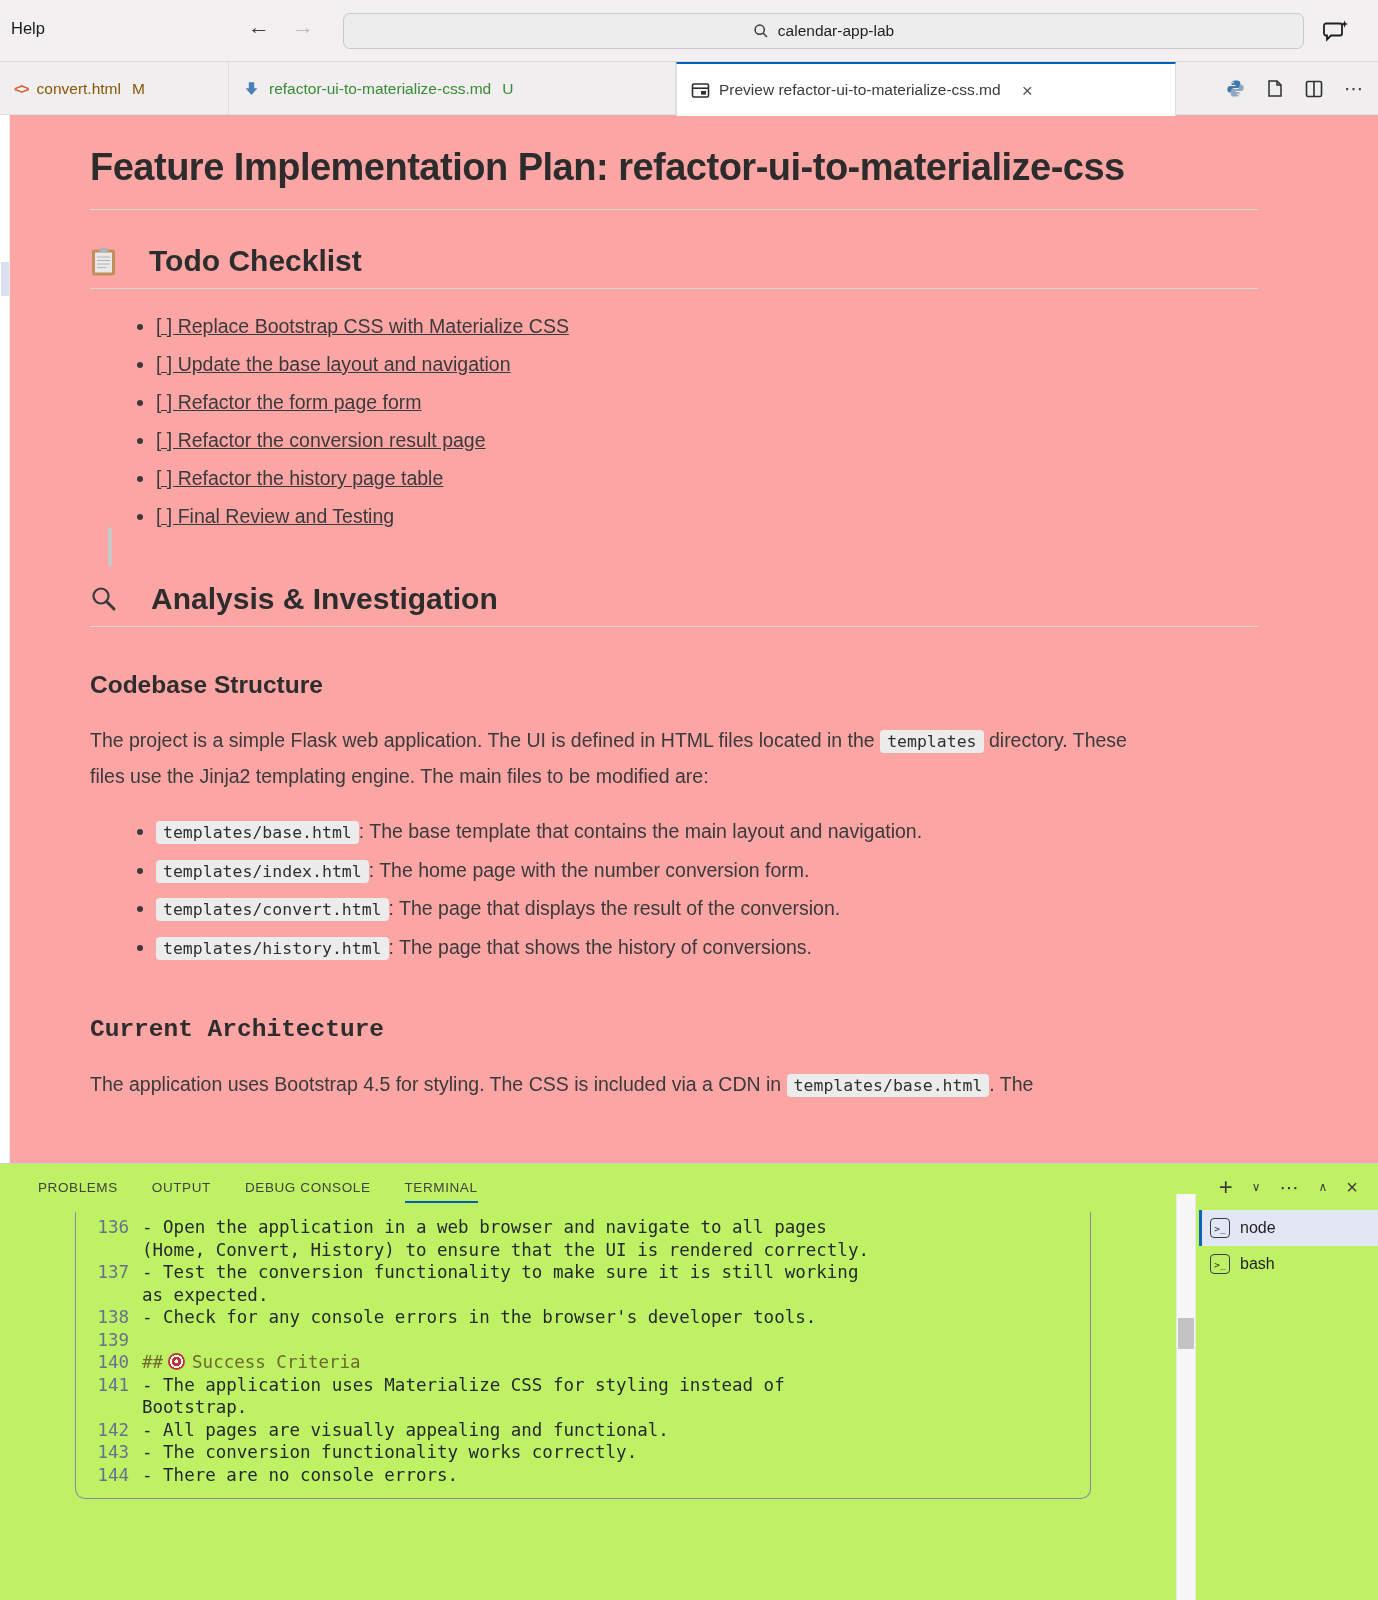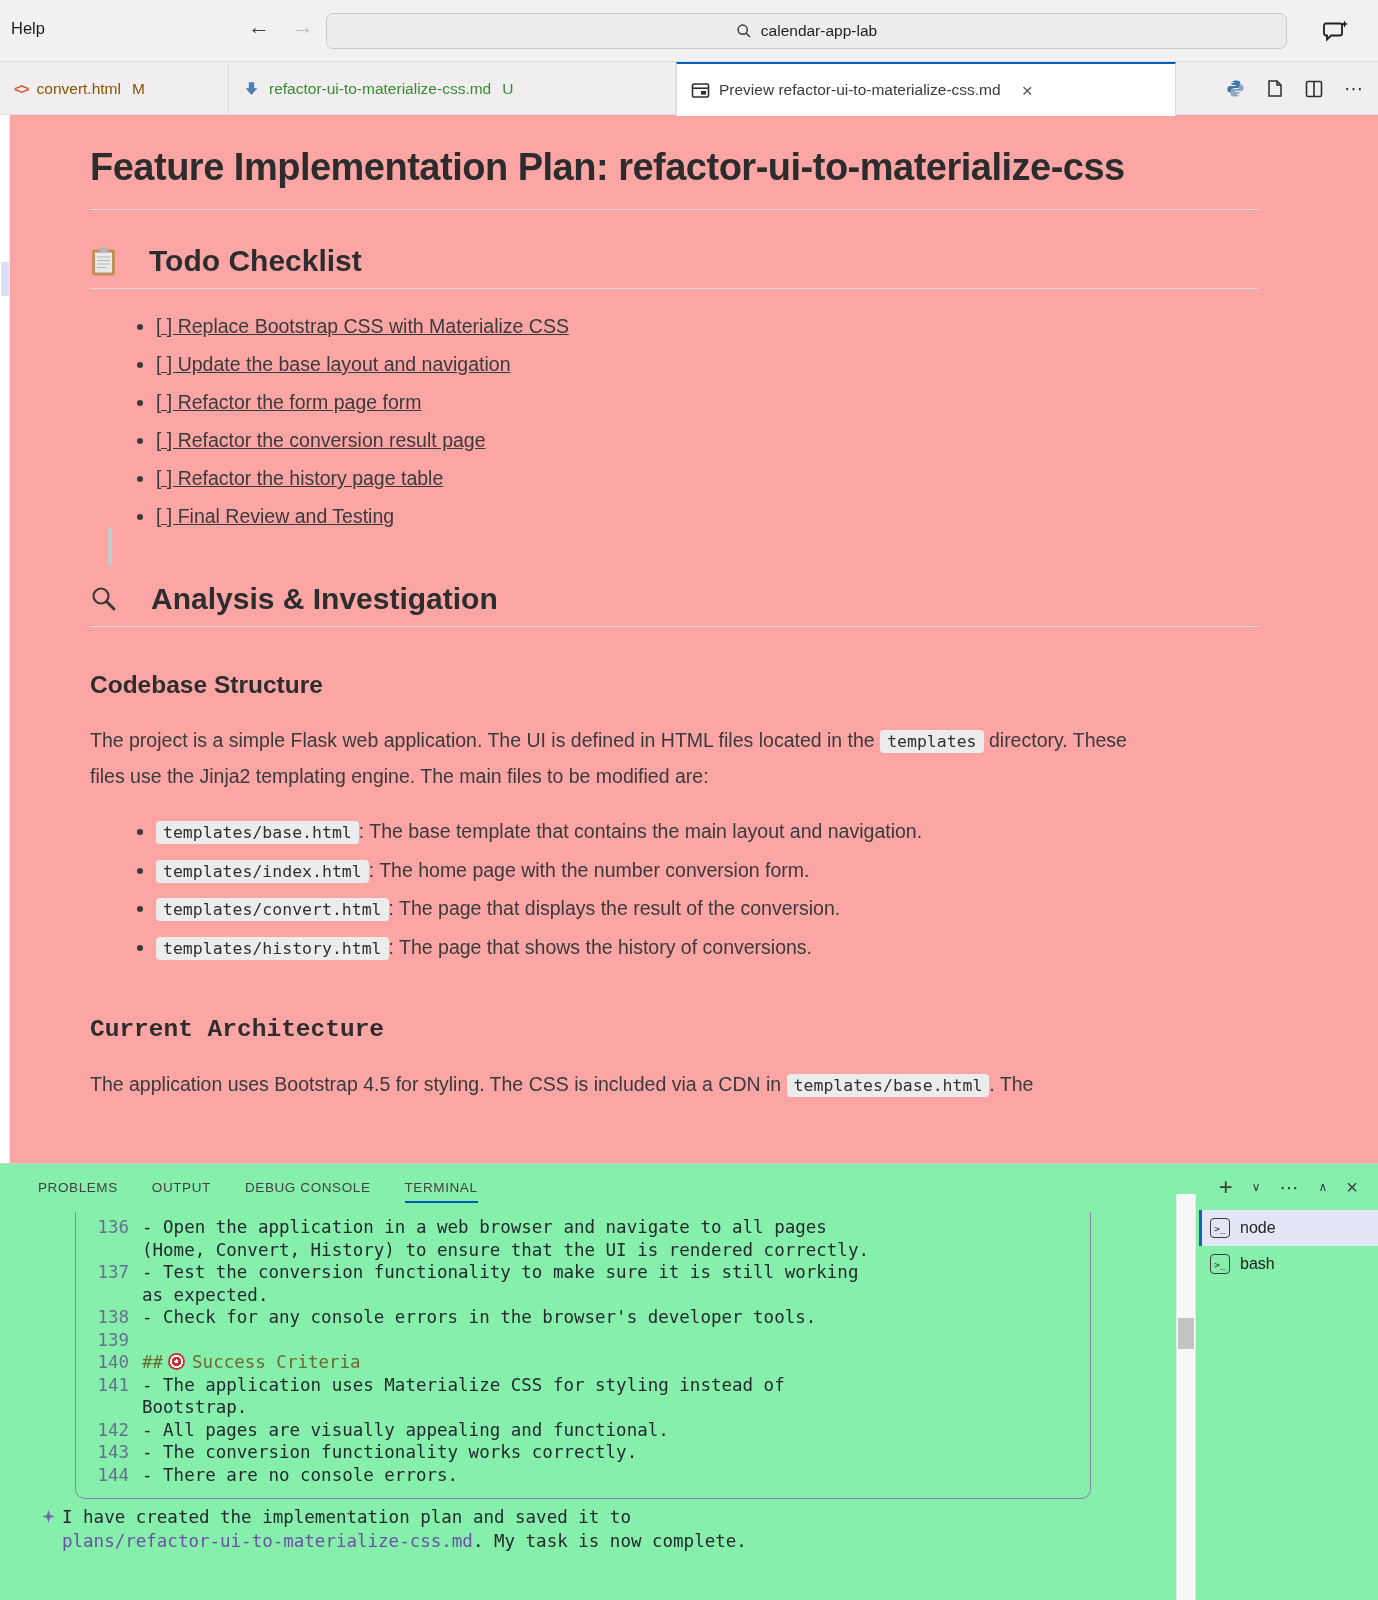--- a/index.html
+++ b/index.html
@@ -7,21 +7,21 @@
   body { font-family: "Liberation Sans", sans-serif; background: #fff; color: #1f1f1f; }
   .stage { position: relative; width: 1378px; height: 1600px; background: #fff; }
 
   
   .titlebar { position: absolute; left: 0; top: 0; width: 100%; height: 62px;
     background: #f2f0f0; border-bottom: 1px solid #dcdcdc; }
   .menu-help { position: absolute; left: 11px; top: 19px; font-size: 16.5px; color: #1b1b1b; }
   .nav-arrow { position: absolute; top: 14px; font-size: 22px; color: #3b3b3b; }
   .nav-back { left: 248px; }
   .nav-fwd  { left: 292px; color: #bcbcbc; }
-  .searchbox { position: absolute; left: 326px; top: 13px; width: 961px; height: 36px;
+  .searchbox { position: absolute; left: 343px; top: 13px; width: 961px; height: 36px;
     background: #ededed; border: 1px solid #c9c9c9; border-radius: 7px;
     display: flex; align-items: center; justify-content: center; gap: 9px;
     font-size: 15.5px; color: #1f1f1f; }
   .copilot-btn { position: absolute; left: 1322px; top: 17px; width: 30px; height: 30px; }
 
   
   .tabbar { position: absolute; left: 0; top: 62px; width: 100%; height: 53px;
     background: #f0eeee; border-bottom: 1px solid #e0e0e0; }
   .tab { position: absolute; top: 0; height: 53px; display: flex; align-items: center;
     gap: 9px; padding: 0 14px; font-size: 15.5px; border-right: 1px solid #dedede; }
@@ -61,21 +61,21 @@
   .md p { font-size: 19.5px; line-height: 35px; margin-top: 24px; max-width: 1040px; }
   .p-arch { margin-top: 34px; }
   ul.mlist { margin-top: 26px; padding-left: 66px; font-size: 19.5px; }
   ul.todo-list li { margin-bottom: 15px; line-height: 23px; text-decoration: underline; }
   ul.files-list li { margin-bottom: 14px; line-height: 22.5px; }
   .pill { font-family: "DejaVu Sans Mono", monospace; font-size: 16.5px; background: #ececec;
     border-radius: 4px; padding: 2px 7px; color: #2f2f2f; }
 
   
   .panel { position: absolute; left: 0; top: 1163px; width: 100%; height: 437px;
-    background: #86efac; border-top: 1px solid #cfcfcf; }
+    background: #bef264; border-top: 1px solid #cfcfcf; }
   .panel-tabs { position: absolute; left: 38px; top: 0; height: 46px; display: flex;
     gap: 34px; align-items: center; font-size: 13.5px; letter-spacing: 0.6px; color: #424242; }
   .ptab { position: relative; }
   .ptab.active::after { content: ""; position: absolute; left: 0; right: 0; bottom: -8px;
     height: 2px; background: #005fb8; }
   .panel-icons { position: absolute; right: 20px; top: 0; height: 46px; display: flex;
     align-items: center; gap: 19px; color: #3b3b3b; }
   .pi-plus { font-size: 24px; font-weight: 300; }
   .pi-chev { font-size: 12px; }
   .pi-dots { font-size: 19px; letter-spacing: 1px; }
@@ -309,29 +309,20 @@
             <div class="trow">
               <span class="ln">143</span>
               <span class="tx">- The conversion functionality works correctly.</span>
             </div>
             <div class="trow">
               <span class="ln">144</span>
               <span class="tx">- There are no console errors.</span>
             </div>
           </div>
       </div>
-      <div class="msg">
-        <span class="sparkle">
-          <svg width="13" height="13" viewBox="0 0 13 13">
-              <path d="M6.5 0L8 5l5 1.5L8 8 6.5 13 5 8 0 6.5 5 5z" fill="#7668b0"></path>
-            </svg>
-        </span>
-        <span>I have created the implementation plan and saved it to</span><br>
-        <span class="term-link">plans/refactor-ui-to-materialize-css.md</span><span>. My task is now complete.</span>
-      </div>
     </div>
 
     <div class="vscroll">
       <div class="vthumb"></div>
     </div>
 
     <div class="term-list">
         <div class="session selected">
           <span class="term-glyph">&gt;_</span>
           <span>node</span>

